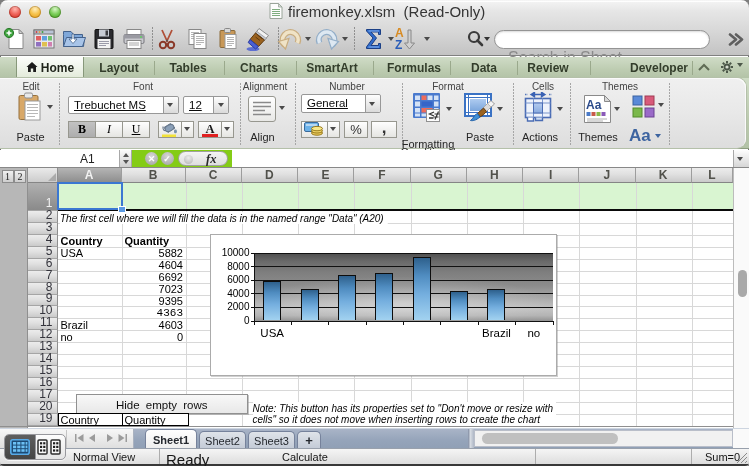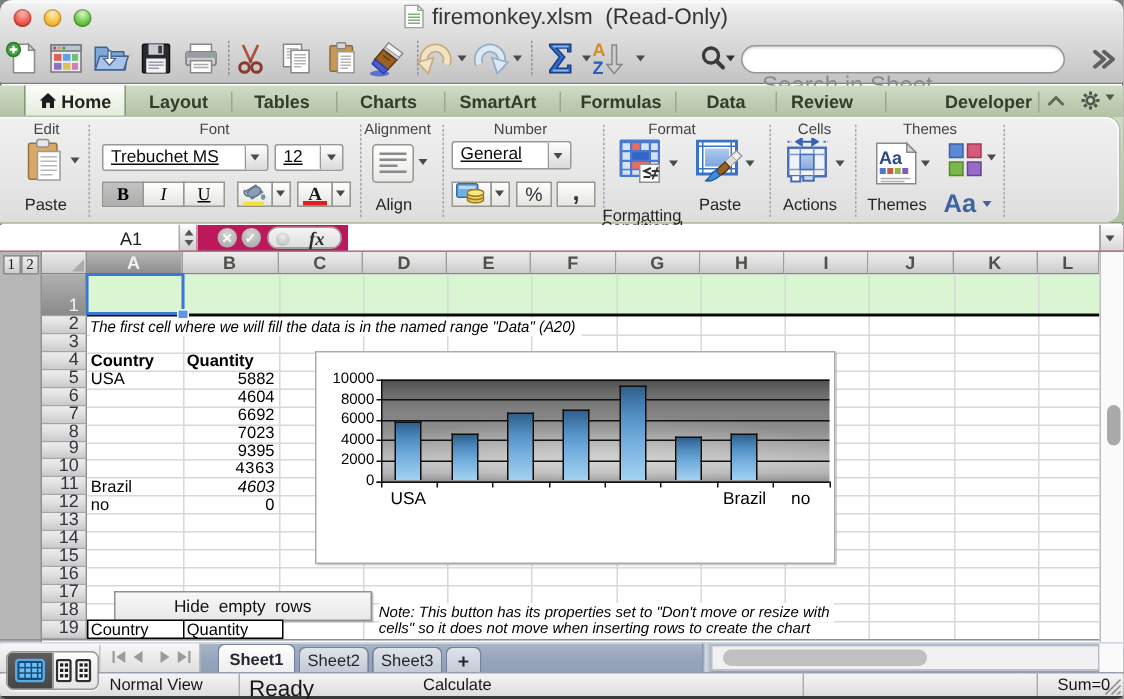--- a/index.html
+++ b/index.html
@@ -17,21 +17,21 @@
 #hometab{position:absolute;left:16px;top:57px;width:68px;height:21px;background:linear-gradient(180deg,#fcfdfb 0%,#eef3e9 55%,#e2ead9 100%);border-left:1px solid #87987a;border-right:1px solid #87987a;font-size:12px;font-weight:700;color:#1f241b;text-align:center;line-height:22px;padding-left:15px;}
 #ribbon{position:absolute;left:0;top:78px;width:749px;height:71px;background:linear-gradient(180deg,#cfdcc6 0%,#bccaaf 60%,#b2c2a6 100%);border-bottom:1px solid #8c9c7e;}
 #rpanel{position:absolute;left:0;top:77.5px;width:746px;height:70.5px;background:linear-gradient(180deg,#f0f0f0 0%,#e9e9e9 45%,#dddddd 100%);border-radius:0 9px 9px 0;box-shadow:inset -1px 1px 0 #fafafa,0 0 0 1px #b4c0a9;}
 .glabel{position:absolute;top:3px;font-size:10px;color:#434343;text-align:center;white-space:nowrap;}
 .gsep{position:absolute;top:5px;height:62px;width:1px;background-image:linear-gradient(#a6a6a6 55%,transparent 55%);background-size:1px 3px;}
 .clabel{position:absolute;font-size:11px;color:#262626;text-align:center;white-space:nowrap;}
 .combo{position:absolute;background:#fff;border:1px solid #989898;border-radius:2px;font-size:11.5px;color:#0a0a0a;}
 .combo span{position:absolute;left:5px;top:1.5px;text-decoration:underline;}
 .ca{position:absolute;right:0;top:0;bottom:0;width:15px;background:linear-gradient(180deg,#fefefe,#dadada);border-left:1px solid #989898;border-radius:0 2px 2px 0;}
 .seg{position:absolute;border:1px solid #97978f;background:linear-gradient(180deg,#fefefe,#e5e5e2);}
-#fbar{position:absolute;left:0;top:150px;width:749px;height:18px;background:#be185d;border-bottom:1px solid #888;}
+#fbar{position:absolute;left:0;top:150px;width:749px;height:18px;background:#84cc16;border-bottom:1px solid #888;}
 #nbox{position:absolute;left:0;top:0;width:120px;height:17px;background:#fff;border-right:1px solid #a8a8a8;}
 #nbox span{position:absolute;left:80px;top:2px;font-size:12px;color:#222;}
 #stepper{position:absolute;left:120px;top:0;width:12px;height:17px;background:linear-gradient(180deg,#fbfbfb,#cfcfcf);border-right:1px solid #a8a8a8;}
 .fcirc{position:absolute;top:2px;width:13px;height:13px;border-radius:50%;background:radial-gradient(circle at 50% 32%,#d6d6d6,#a0a0a0);color:#fff;font-size:9px;font-weight:bold;text-align:center;line-height:14px;}
 #fxpill{position:absolute;left:178px;top:1px;width:50px;height:15px;border:1px solid #a0a0a0;border-radius:8px;background:linear-gradient(180deg,#f4f4f4,#dedede);}
 #fxpill i{position:absolute;left:27px;top:0px;font-size:12.5px;font-weight:bold;color:#2a2a2a;font-family:"Liberation Serif",serif;}
 #fxpill b{position:absolute;left:5px;top:3px;width:9px;height:9px;border-radius:50%;background:radial-gradient(circle at 50% 32%,#ededed,#b2b2b2);}
 #finput{position:absolute;left:232px;top:0;width:501px;height:17px;background:#fff;}
 #fdrop{position:absolute;left:733px;top:0;width:16px;height:17px;background:linear-gradient(180deg,#fdfdfd,#d6d6d6);border-left:1px solid #a8a8a8;}
 #grid{position:absolute;left:0;top:168px;width:749px;height:260px;background:#fff;overflow:hidden;}
@@ -458,21 +458,21 @@
 <div class="rowh" style="top:198.0900000000001px;height:11.930000000000007px;">
         <div>15</div>
       </div>
 <div class="rowh" style="top:210.0200000000001px;height:11.930000000000007px;">
         <div>16</div>
       </div>
 <div class="rowh" style="top:221.9500000000001px;height:11.930000000000007px;">
         <div>17</div>
       </div>
 <div class="rowh" style="top:233.8800000000001px;height:11.930000000000007px;">
-        <div>18</div>
+        <div>20</div>
       </div>
 <div class="rowh" style="top:245.81000000000012px;height:11.930000000000007px;">
         <div>19</div>
       </div>
 <div class="a" style="left:57.5px;top:15px;width:675.5px;height:26px;background:#d9f5d1;"></div>
 <div class="gvl" style="left:121.5px;top:15px;height:242.74000000000012px;"></div>
 <div class="gvl" style="left:185.5px;top:15px;height:242.74000000000012px;"></div>
 <div class="gvl" style="left:241.75px;top:15px;height:242.74000000000012px;"></div>
 <div class="gvl" style="left:298.0px;top:15px;height:242.74000000000012px;"></div>
 <div class="gvl" style="left:354.25px;top:15px;height:242.74000000000012px;"></div>
@@ -507,21 +507,21 @@
 <div class="cell it" style="left:59.5px;top:43.730000000000004px;background:#fff;padding-right:4px;font-size:10.5px;transform:scaleX(0.95);transform-origin:0 0;">The first cell where we will fill the data is in the named range "Data" (A20)</div>
 <div class="cell" style="left:60.5px;top:67.49000000000002px;"><b>Country</b></div>
 <div class="cell" style="left:124.5px;top:67.49000000000002px;"><b>Quantity</b></div>
 <div class="cell" style="left:60.5px;top:79.42000000000003px;">USA</div>
 <div class="cell" style="right:566px;top:79.42000000000003px;">5882</div>
 <div class="cell" style="right:566px;top:91.35000000000004px;">4604</div>
 <div class="cell" style="right:566px;top:103.28000000000004px;">6692</div>
 <div class="cell" style="right:566px;top:115.21000000000005px;">7023</div>
 <div class="cell" style="right:566px;top:127.14000000000006px;">9395</div>
 <div class="cell" style="right:566px;top:139px;font-family:Liberation Mono, monospace;">4363</div>
-<div class="cell" style="right:566px;top:151.00000000000006px;font-style:italic;">4603</div>
+<div class="cell" style="right:566px;top:151.00000000000006px;">4603</div>
 <div class="cell" style="right:566px;top:162.93000000000006px;">0</div>
 <div class="cell" style="left:60.5px;top:151.00000000000006px;">Brazil</div>
 <div class="cell" style="left:60.5px;top:162.93000000000006px;">no</div>
 <div class="a" style="left:210px;top:66px;width:346.5px;height:141.5px;background:#fff;border:1px solid #ababab;box-shadow:1px 1px 0 rgba(120,120,120,.35);"></div>
 <div class="a" style="left:253.5px;top:84.5px;width:299.0px;height:68.0px;
 background:radial-gradient(ellipse 70% 55% at 50% 74%,rgba(255,255,255,.34),rgba(255,255,255,0) 72%),
 linear-gradient(180deg,#4e4e4e 0%,#696969 12%,#7e7e7e 28%,#8c8c8c 48%,#a8a8a8 66%,#c2c2c2 82%,#b4b4b4 92%,#929292 100%);"></div>
 <div class="a" style="left:253.5px;top:84.5px;width:299.0px;height:1px;background:#111;"></div>
 <div class="a" style="left:201.5px;top:79.0px;width:48px;text-align:right;font-size:10px;color:#000;">10000</div>
 <div class="a" style="left:250.5px;top:84.5px;width:3px;height:1px;background:#111;"></div>

